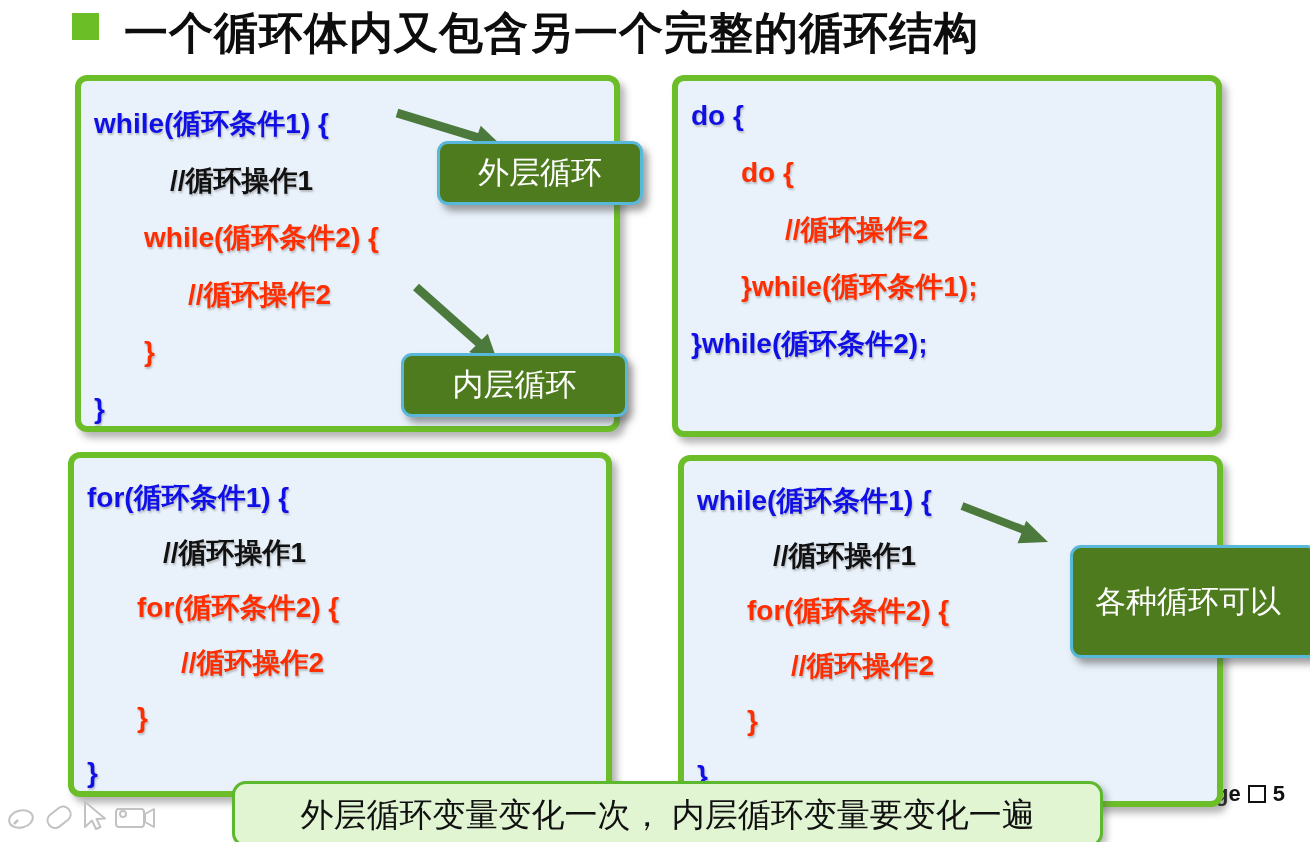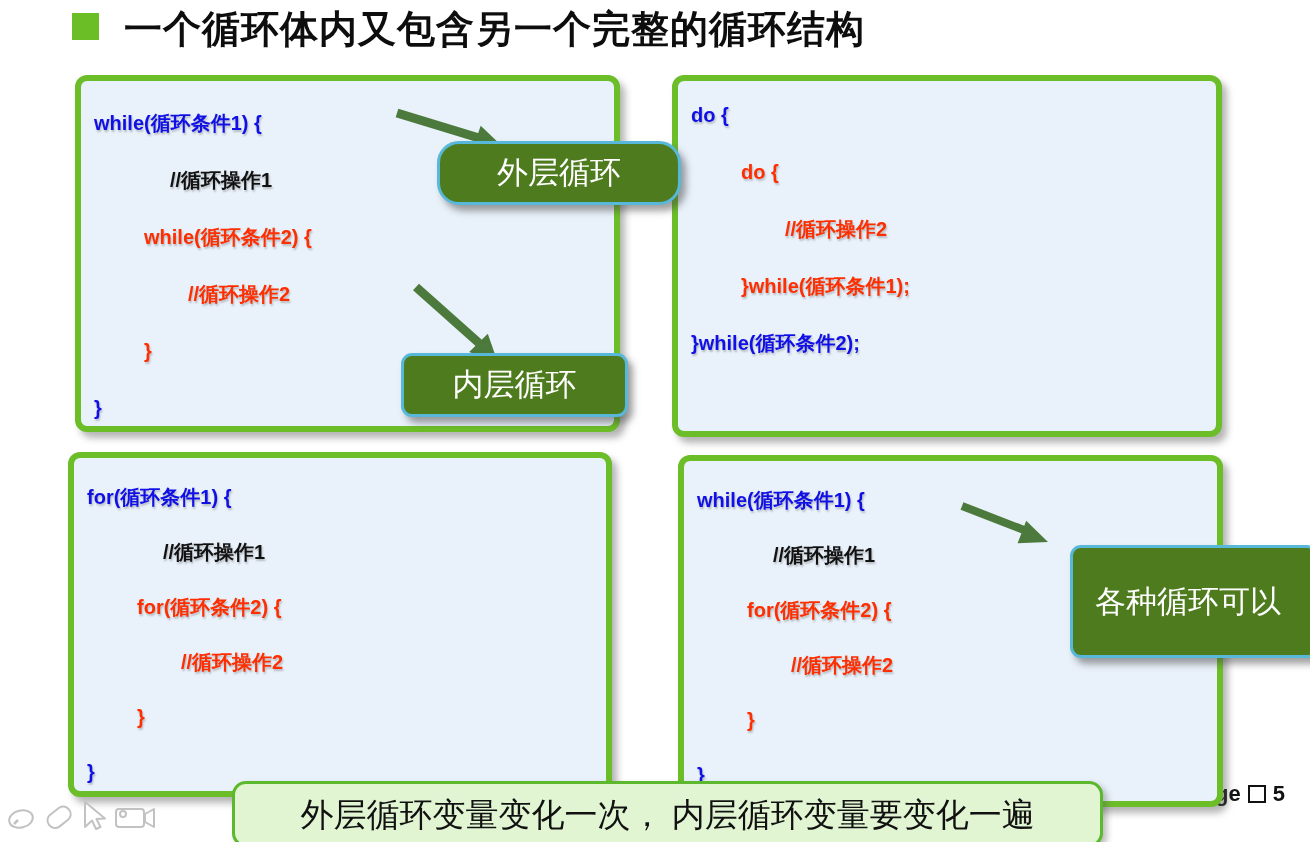--- a/index.html
+++ b/index.html
@@ -12,38 +12,38 @@
   }
   .abs{position:absolute;}
 
   
   .title-bullet{
     left:72px;top:13px;width:27px;height:27px;
     background:var(--bullet-green);z-index:2;
   }
   .title-text{
     left:124px;top:4px;
-    font-size:38px;font-weight:600;letter-spacing:1px;
+    font-size:44px;font-weight:600;letter-spacing:1px;
     color:var(--title-text);z-index:2;white-space:nowrap;
   }
 
   
   .box{
     background:var(--box-fill);
     border:6px solid var(--box-border);
     border-radius:12px;
     box-shadow:5px 6px 7px rgba(90,90,90,.45);
     z-index:2;box-sizing:border-box;
   }
   #box-tl{left:75px;top:75px;width:545px;height:357px;padding-top:14px;}
   #box-tr{left:672px;top:75px;width:550px;height:362px;padding-top:6px;}
   #box-bl{left:68px;top:452px;width:544px;height:345px;padding-top:12px;}
   #box-br{left:678px;top:455px;width:545px;height:352px;padding-top:12px;}
   .code-line{
-    font-size:20px;font-weight:bold;white-space:nowrap;
+    font-size:28px;font-weight:bold;white-space:nowrap;
     text-shadow:1px 2px 2px rgba(90,90,90,.35);
   }
   .tall .code-line{height:57px;line-height:57px;}
   .short .code-line{height:55px;line-height:55px;}
   .ind-0{padding-left:13px;}
   .ind-1{padding-left:63px;}
   .ind-2{padding-left:107px;}
   .c-blue{color:var(--keyword-blue);}
   .c-red{color:var(--keyword-red);}
   .c-black{color:var(--code-black);margin-left:26px;}
@@ -54,21 +54,21 @@
     border:3px solid var(--callout-border);
     border-radius:11px;
     box-shadow:5px 6px 7px rgba(70,70,70,.5);
     color:var(--callout-text);
     font-family:"Liberation Serif","DejaVu Serif",serif;
     font-size:31px;
     z-index:4;box-sizing:border-box;
     display:flex;align-items:center;justify-content:center;
     white-space:nowrap;
   }
-  #callout-outer{left:437px;top:141px;width:244px;height:64px;border-radius:22px;}
+  #callout-outer{left:437px;top:141px;width:206px;height:64px;}
   #callout-inner{left:401px;top:353px;width:227px;height:64px;}
   #callout-nest{
     left:1070px;top:545px;width:248px;height:113px;
     flex-direction:column;align-items:flex-start;justify-content:center;
     padding-left:22px;line-height:47px;
   }
 
   .arrow-svg{z-index:3;overflow:visible;}
 
   

